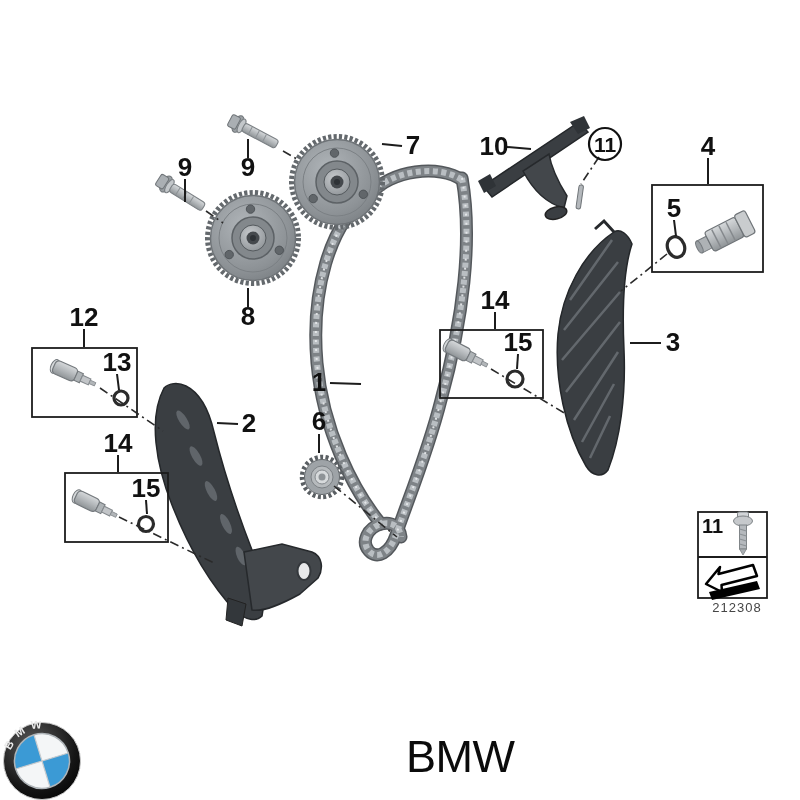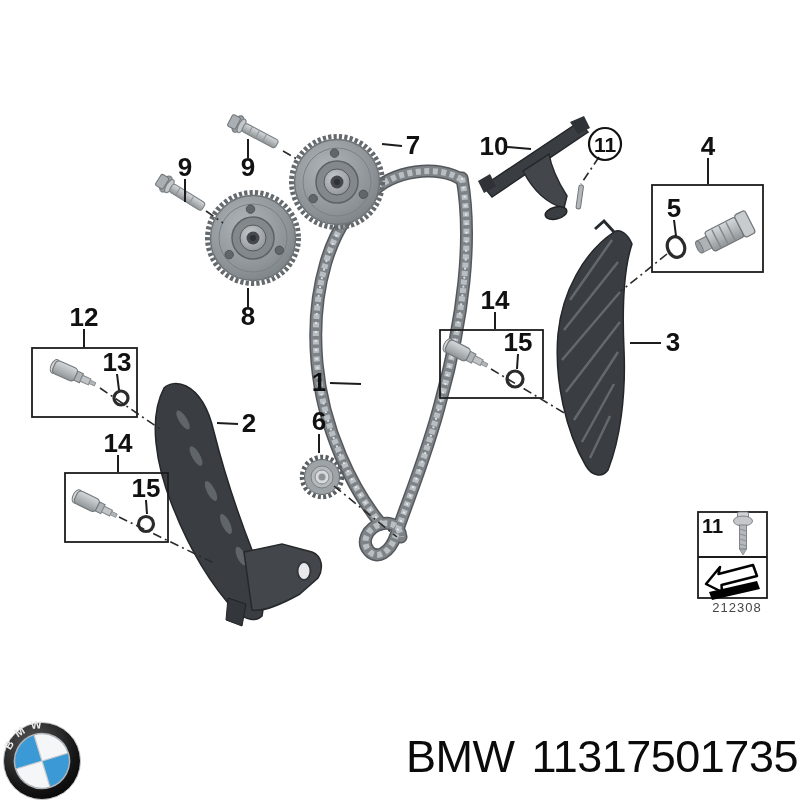--- a/index.html
+++ b/index.html
@@ -249,16 +249,15 @@
     <circle r="27.5" fill="none" stroke="#aeb4b8" stroke-width="1.5"></circle>
   </g>
   <path id="logoArc" d="M -32,-7 A 32.5,32.5 0 0 1 30,-12" fill="none"></path>
   <text font-size="11.5" font-weight="bold" fill="#ececec" letter-spacing="6">
     <textPath href="#logoArc" startOffset="4%">BMW</textPath>
   </text>
 </svg>
 
 <div class="footer">
   <span>BMW</span>
-  <span>11317501735</span>
 </div>
 
 </div>
 
 </body></html>

